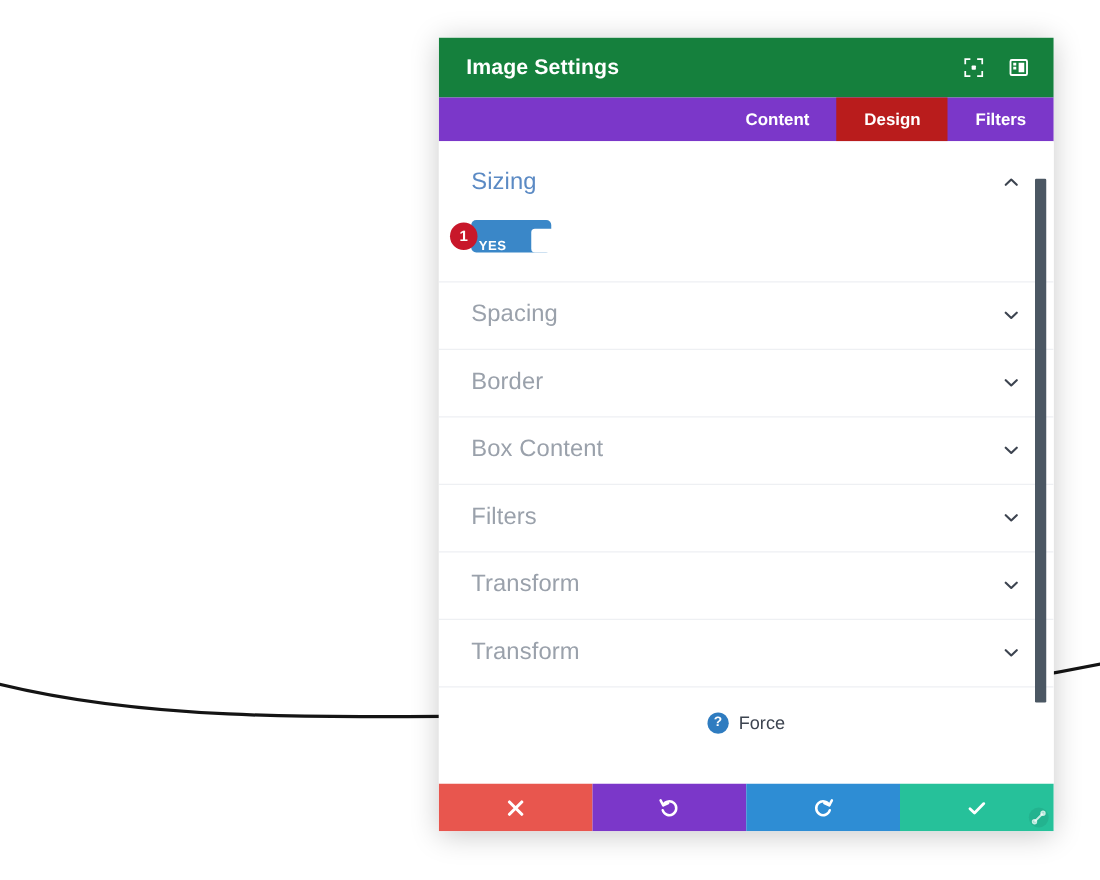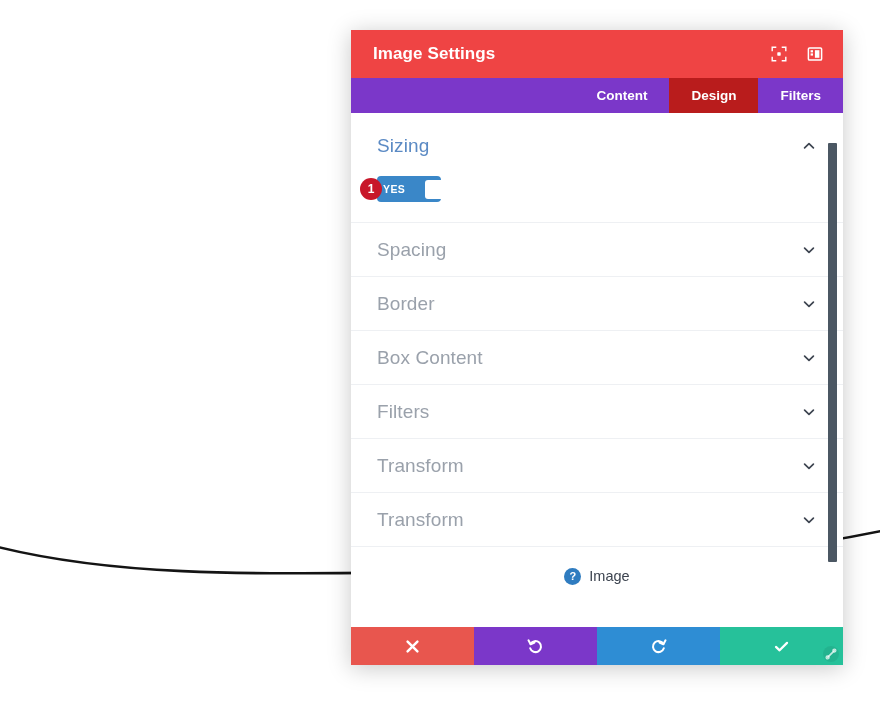--- a/index.html
+++ b/index.html
@@ -39,21 +39,21 @@
     background: #ffffff;
     box-shadow: 0 3px 22px rgba(0,0,0,0.22);
     display: flex;
     flex-direction: column;
     overflow: hidden;
   }
 
   
   .modal-header {
     height: 48px;
-    background: #ef4444;
+    background: #15803d;
     display: flex;
     align-items: center;
     padding: 0 18px 0 22px;
     flex: none;
   }
   .modal-title {
     color: #ffffff;
     font-size: 17px;
     font-weight: bold;
     letter-spacing: 0.1px;
@@ -131,21 +131,21 @@
   }
 
   
   .toggle-wrap { position: relative; display: inline-block; }
   .toggle {
     width: 64px;
     height: 26px;
     background: #3a87c8;
     border-radius: 4px;
     display: flex;
-    align-items: center;
+    align-items: flex-end;
     padding: 0 4px;
     gap: 20px;
     cursor: pointer;
   }
   .toggle-text {
     color: #ffffff;
     font-size: 10.5px;
     font-weight: bold;
     letter-spacing: 0.4px;
     line-height: 1;
@@ -389,21 +389,21 @@
         <span class="section-row-title">Transform</span>
         <span class="chev">
           <svg width="14" height="14" viewBox="0 0 14 14">
               <path d="M2.6 5.2 L7 9.4 L11.4 5.2" fill="none" stroke="#3d4450" stroke-width="1.7" stroke-linecap="round" stroke-linejoin="round"></path>
             </svg>
         </span>
       </div>
 
       <div class="help-row">
         <span class="help-icon">?</span>
-        <span class="help-label">Image</span>
+        <span class="help-label">Force</span>
       </div>
 
       <div class="scrollbar-track">
         <div class="scrollbar-thumb"></div>
       </div>
     </div>
 
     <div class="modal-footer">
       <div class="footer-btn" style="background:#e8564e;">
         <svg width="15" height="15" viewBox="0 0 14 14">

